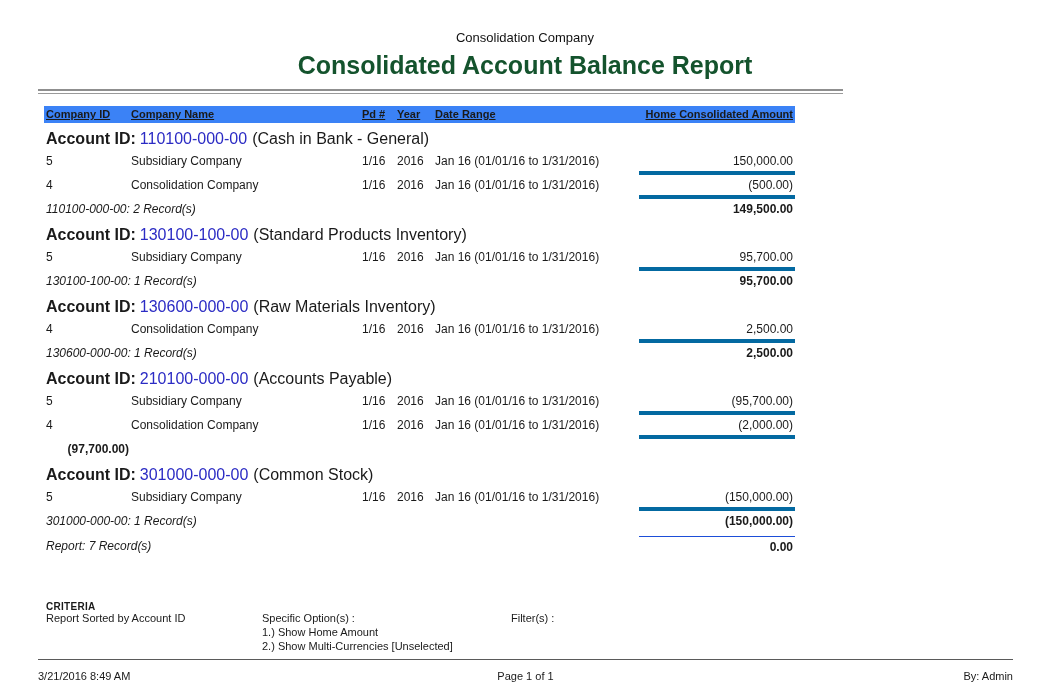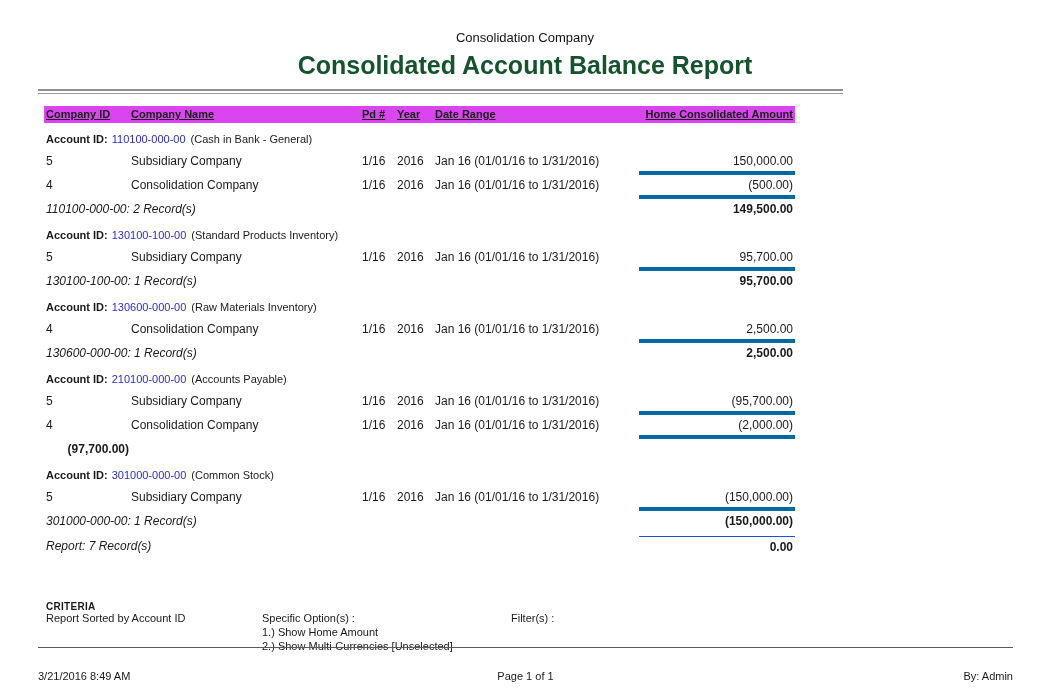--- a/index.html
+++ b/index.html
@@ -9,27 +9,27 @@
 
   .company { padding-top:30px; text-align:center; font-size:13px; color:#111; }
   .title { text-align:center; font-size:25px; font-weight:700; margin-top:6px; color:#14532d; }
   .title-rule { margin:9px 0 0 38px; width:805px; height:5px;
                 border-top:2px solid #8f8f8f; border-bottom:1px solid #9a9a9a; }
 
   .tbl { margin:12px 0 0 44px; width:751px; }
   .grid { display:grid; grid-template-columns:87px 231px 35px 38px 204px 156px; }
   .grid > div { line-height:20px; font-size:12px; white-space:nowrap; overflow:hidden; }
 
-  .thead { background:#d946ef; }
+  .thead { background:#3b82f6; }
   .thead > div { line-height:17px; font-size:11px; font-weight:700; }
   .thead .hlbl { text-decoration:underline; }
   .cellpad { padding-left:2px; }
   .amt { text-align:right; padding-right:2px; }
 
-  .acct { height:20px; line-height:20px; margin:6px 0 2px; padding-left:2px; font-size:11px; }
+  .acct { height:20px; line-height:20px; margin:6px 0 2px; padding-left:2px; font-size:16px; }
   .acct .albl { font-weight:700; }
   .acct .aid  { color:#2b2bc4; margin:0 5px 0 4px; }
 
   .detail .amt { border-bottom:4px solid #0369a1; }
 
   .sub .slbl { grid-column:1 / 6; font-style:italic; padding-left:2px; }
   .sub .amt  { font-weight:700; }
 
   .total { margin-top:5px; }
   .total .slbl { grid-column:1 / 6; font-style:italic; padding-left:2px; }
@@ -37,21 +37,21 @@
 
   .criteria { margin:44px 0 0 46px; }
   .criteria-h { font-size:10px; font-weight:700; letter-spacing:.3px; }
   .criteria-row { display:flex; font-size:11px; }
   .crit-a { width:216px; }
   .crit-b { width:249px; }
   .crit-b > div { margin-bottom:2px; }
   .crit-c { flex:1; }
 
   .footer { position:absolute; left:38px; right:37px; bottom:12px;
-            border-top:1px solid #5a5a5a; padding-top:22px; display:flex; font-size:11px; }
+            border-top:1px solid #5a5a5a; padding-top:10px; display:flex; font-size:11px; }
   .f-left { width:33%; }
   .f-center { width:34%; text-align:center; }
   .f-right { width:33%; text-align:right; }
 </style>
 </head>
 <body>
 
 <div class="page">
 
   <div class="company">Consolidation Company</div>

